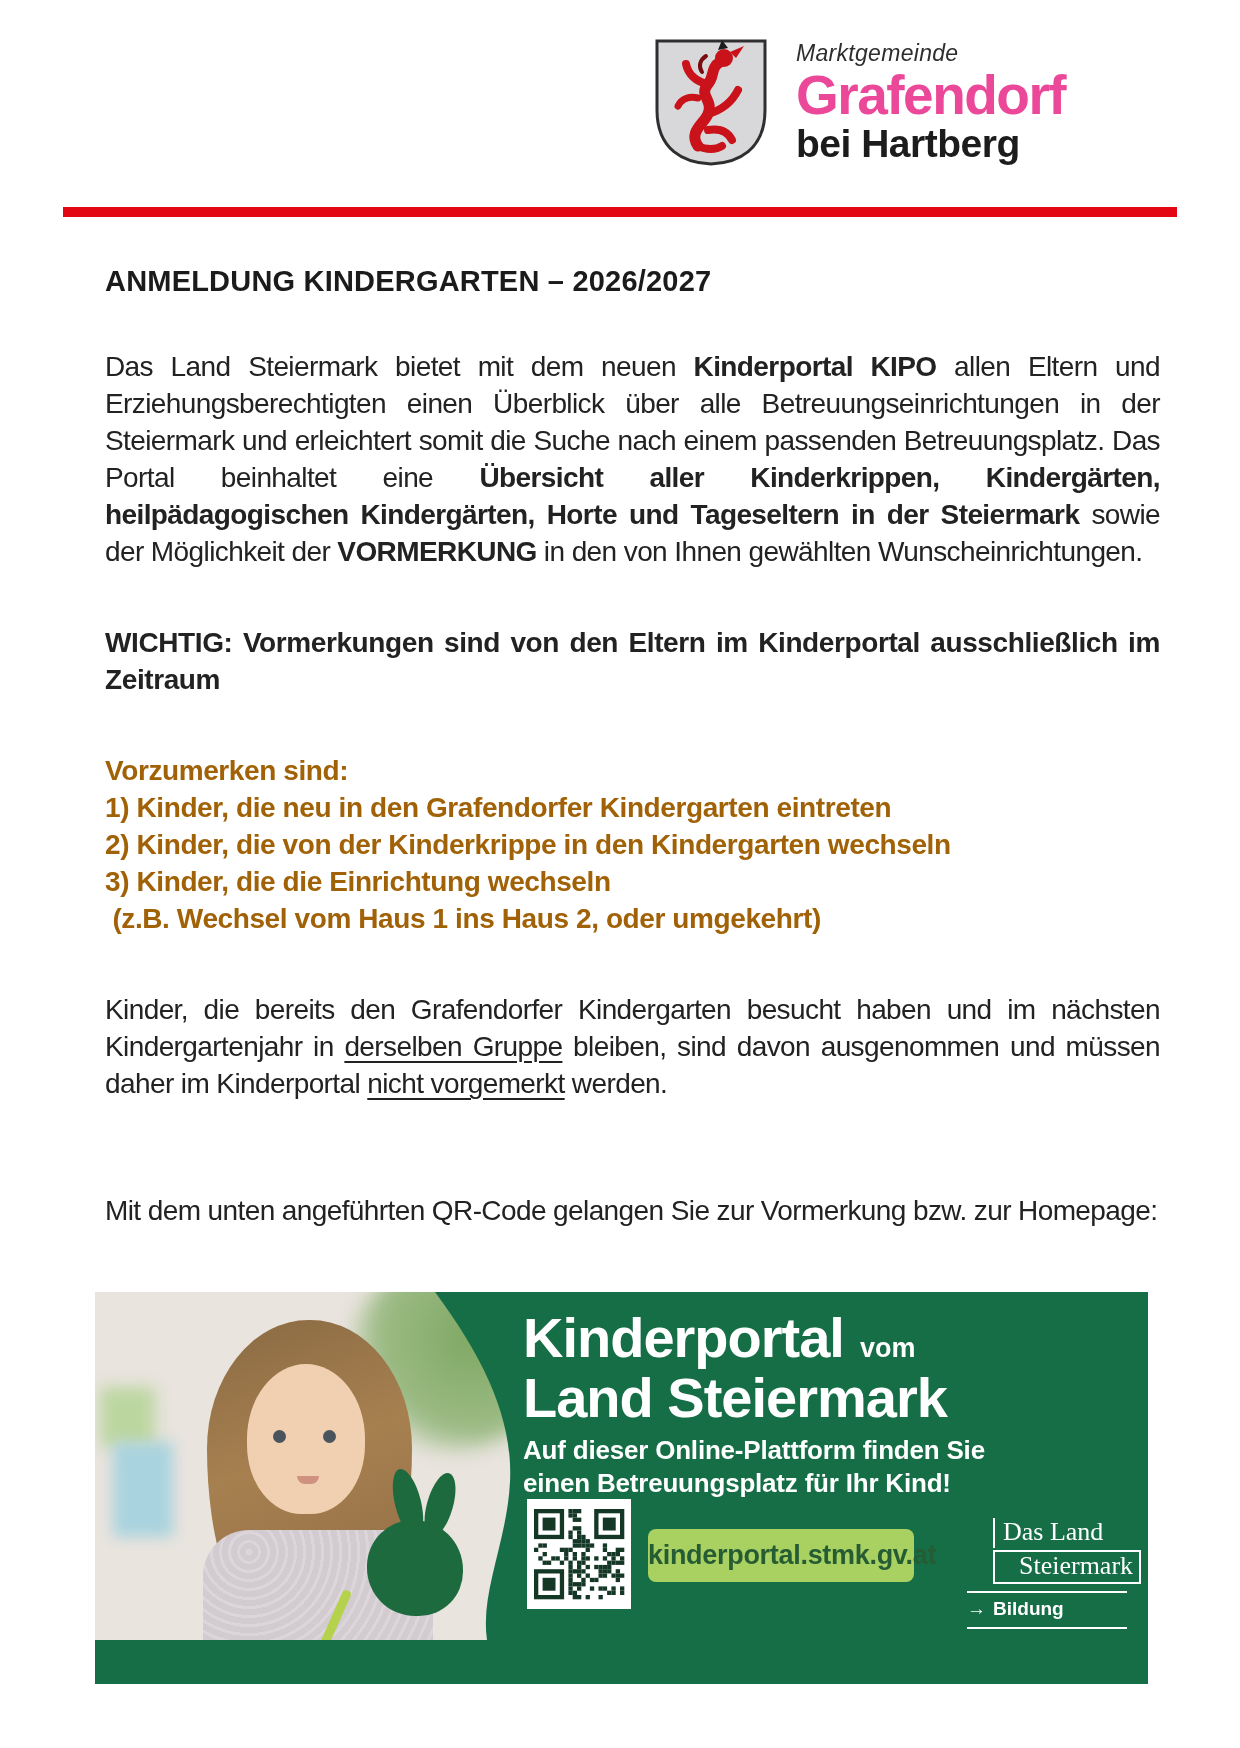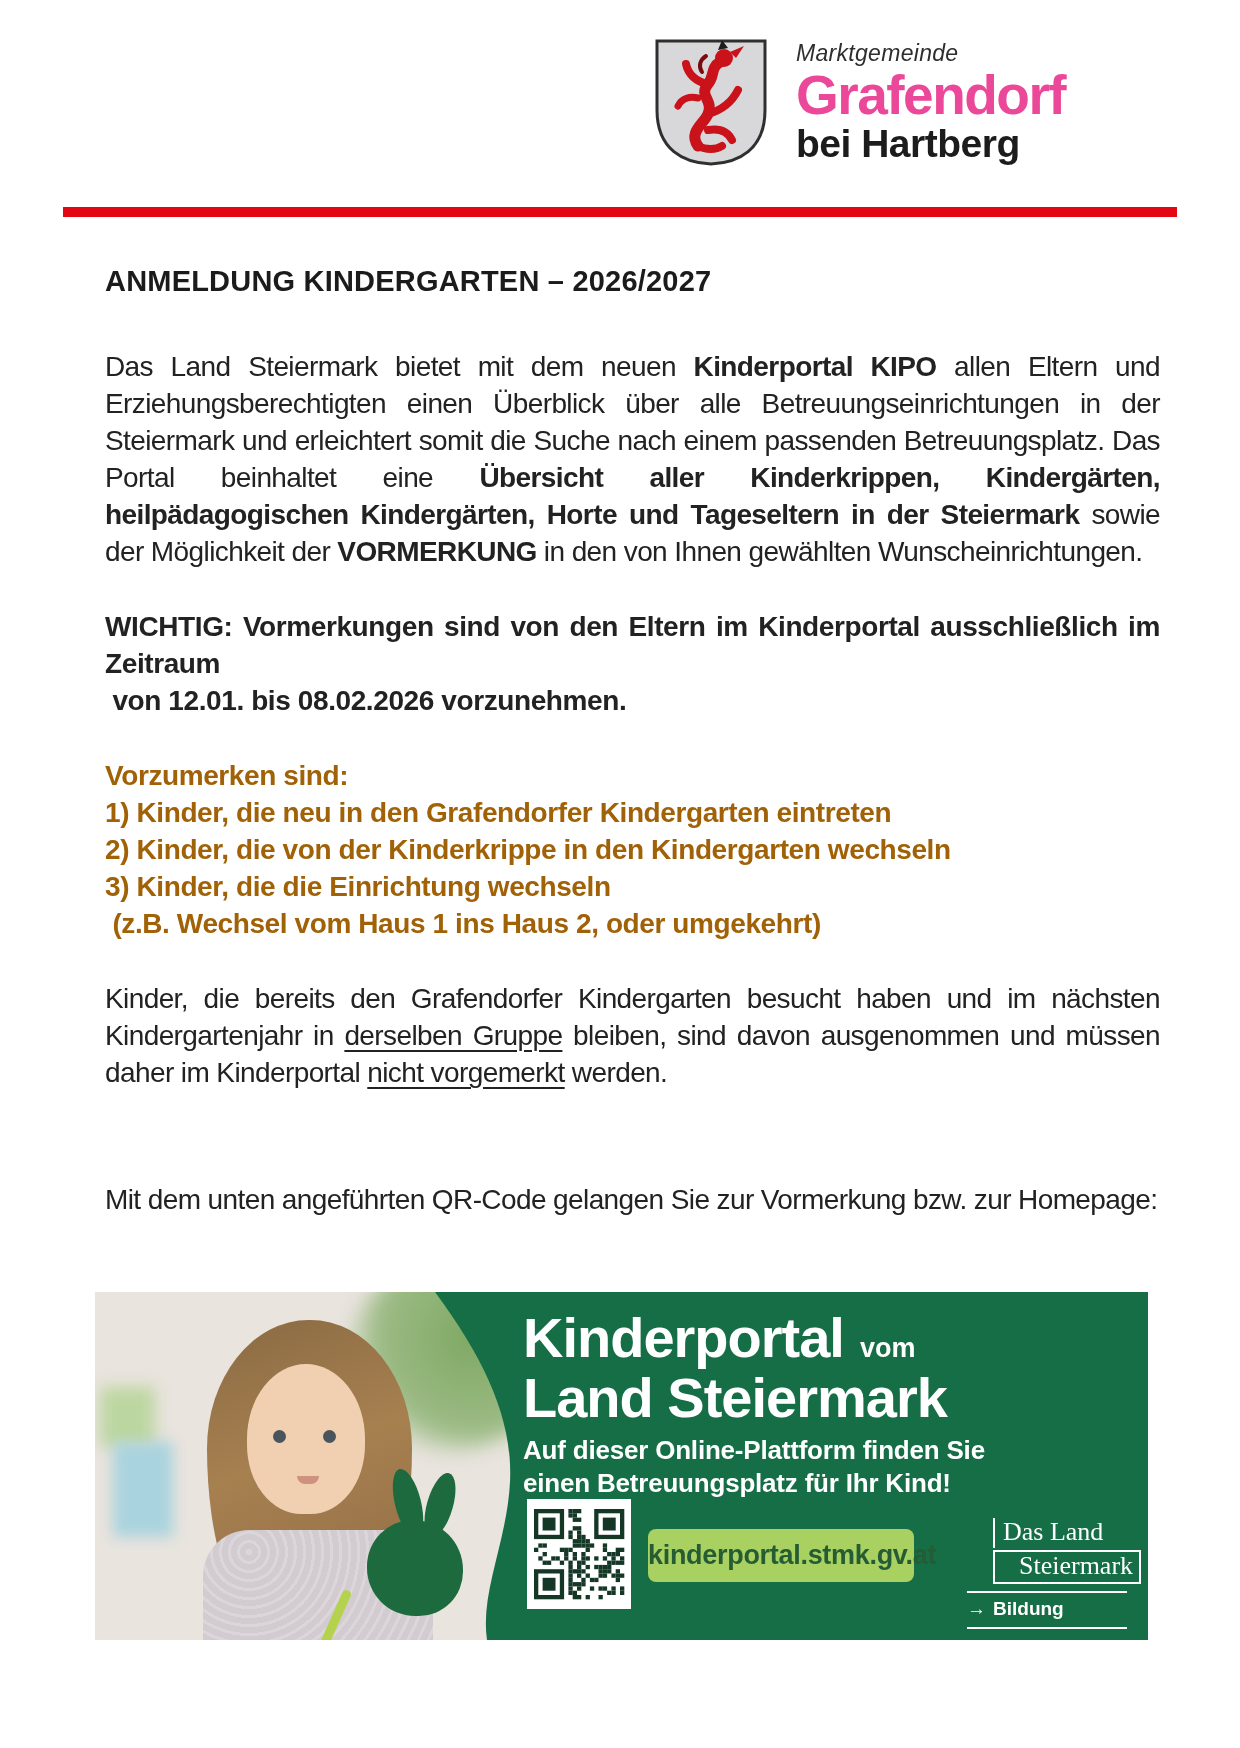--- a/index.html
+++ b/index.html
@@ -15,26 +15,26 @@
   .brand-line3{font-size:39px;font-weight:700;color:#1c1c1c;letter-spacing:-.5px;line-height:1.05;}
   .red-rule{position:absolute;left:63px;top:207px;width:1114px;height:10px;}
 
   
   main{position:absolute;left:105px;top:217px;width:1055px;}
   .doc-title{font-size:29px;font-weight:700;margin:48px 0 0 0;color:#1b1b1b;letter-spacing:.2px;}
   .para{margin:0;font-size:28px;line-height:37px;letter-spacing:-.6px;color:#222;}
   .justify{text-align:justify;}
   .bold{font-weight:700;letter-spacing:-.4px;}
   .mt-intro{margin-top:50px;}
-  .mt-block{margin-top:38px;}
+  .mt-block{margin-top:54px;}
   .mt-big{margin-top:90px;}
   .list-line{font-size:28px;line-height:37px;font-weight:700;letter-spacing:-.4px;color:#a16207;}
 
   
-  .banner{position:absolute;left:95px;top:1292px;width:1053px;height:348px;overflow:hidden;}
+  .banner{position:absolute;left:95px;top:1292px;width:1053px;height:392px;overflow:hidden;}
   .banner-photo{position:absolute;left:0;top:0;width:430px;height:348px;background:#e9e4de;overflow:hidden;}
   .ph-plant{position:absolute;left:250px;top:-30px;width:210px;height:190px;border-radius:50%;
             background:radial-gradient(circle at 60% 40%, #7fa863 0%, #9cbb85 55%, rgba(233,228,222,0) 75%);
             filter:blur(9px);}
   .ph-sq-blue{position:absolute;left:18px;top:150px;width:60px;height:95px;background:#a9d3de;filter:blur(7px);}
   .ph-sq-green{position:absolute;left:5px;top:95px;width:55px;height:60px;background:#bcd6a0;filter:blur(8px);}
   .girl-hair{position:absolute;left:112px;top:28px;width:205px;height:300px;
              border-radius:52% 52% 30% 30%/45% 45% 60% 60%;
              background:linear-gradient(160deg,#8a6a43 0%,#a78050 45%,#8f6c44 100%);}
   .girl-face{position:absolute;left:152px;top:72px;width:118px;height:150px;border-radius:50% 50% 46% 46%;
@@ -99,21 +99,21 @@
       </div>
     </div>
     <div class="red-rule" style="background: rgb(227, 6, 19);"></div>
   </header>
 
   <main>
     <h1 class="doc-title">ANMELDUNG KINDERGARTEN – 2026/2027</h1>
 
     <p class="para justify mt-intro"><span>Das Land Steiermark bietet mit dem neuen </span><span style="font-weight: 700;">Kinderportal KIPO</span><span> allen Eltern und Erziehungsberechtigten einen Überblick über alle Betreuungseinrichtungen in der Steiermark und erleichtert somit die Suche nach einem passenden Betreuungsplatz. Das Portal beinhaltet eine </span><span style="font-weight: 700;">Übersicht aller Kinderkrippen, Kindergärten, heilpädagogischen Kindergärten, Horte und Tageseltern in der Steiermark</span><span> sowie der Möglichkeit der </span><span style="font-weight: 700;">VORMERKUNG</span><span> in den von Ihnen gewählten Wunscheinrichtungen.</span></p>
 
-    <p class="para justify bold mt-block"><span style="font-weight: 700;">WICHTIG: Vormerkungen sind von den Eltern im Kinderportal ausschließlich im Zeitraum</span><br><span style="font-weight: 700;">&nbsp;von 12.01. bis 08.02.2026 vorzunehmen.</span></p>
+    <p class="para justify bold mt-block"><span style="font-weight: 700;">WICHTIG: Vormerkungen sind von den Eltern im Kinderportal ausschließlich im Zeitraum</span><br></p>
 
     <div class="mt-block">
       <div class="list-line">Vorzumerken sind:</div>
       <div class="list-line">1) Kinder, die neu in den Grafendorfer Kindergarten eintreten</div>
       <div class="list-line">2) Kinder, die von der Kinderkrippe in den Kindergarten wechseln</div>
       <div class="list-line">3) Kinder, die die Einrichtung wechseln</div>
       <div class="list-line">&nbsp;(z.B. Wechsel vom Haus 1 ins Haus 2, oder umgekehrt)</div>
     </div>
 
     <p class="para justify mt-block"><span>Kinder, die bereits den Grafendorfer Kindergarten besucht haben und im nächsten Kindergartenjahr in </span><span style="text-decoration: underline 2px; text-underline-offset: 5px;">derselben Gruppe</span><span> bleiben, sind davon ausgenommen und müssen daher im Kinderportal </span><span style="text-decoration: underline 2px; text-underline-offset: 5px;">nicht vorgemerkt</span><span> werden.</span></p>

